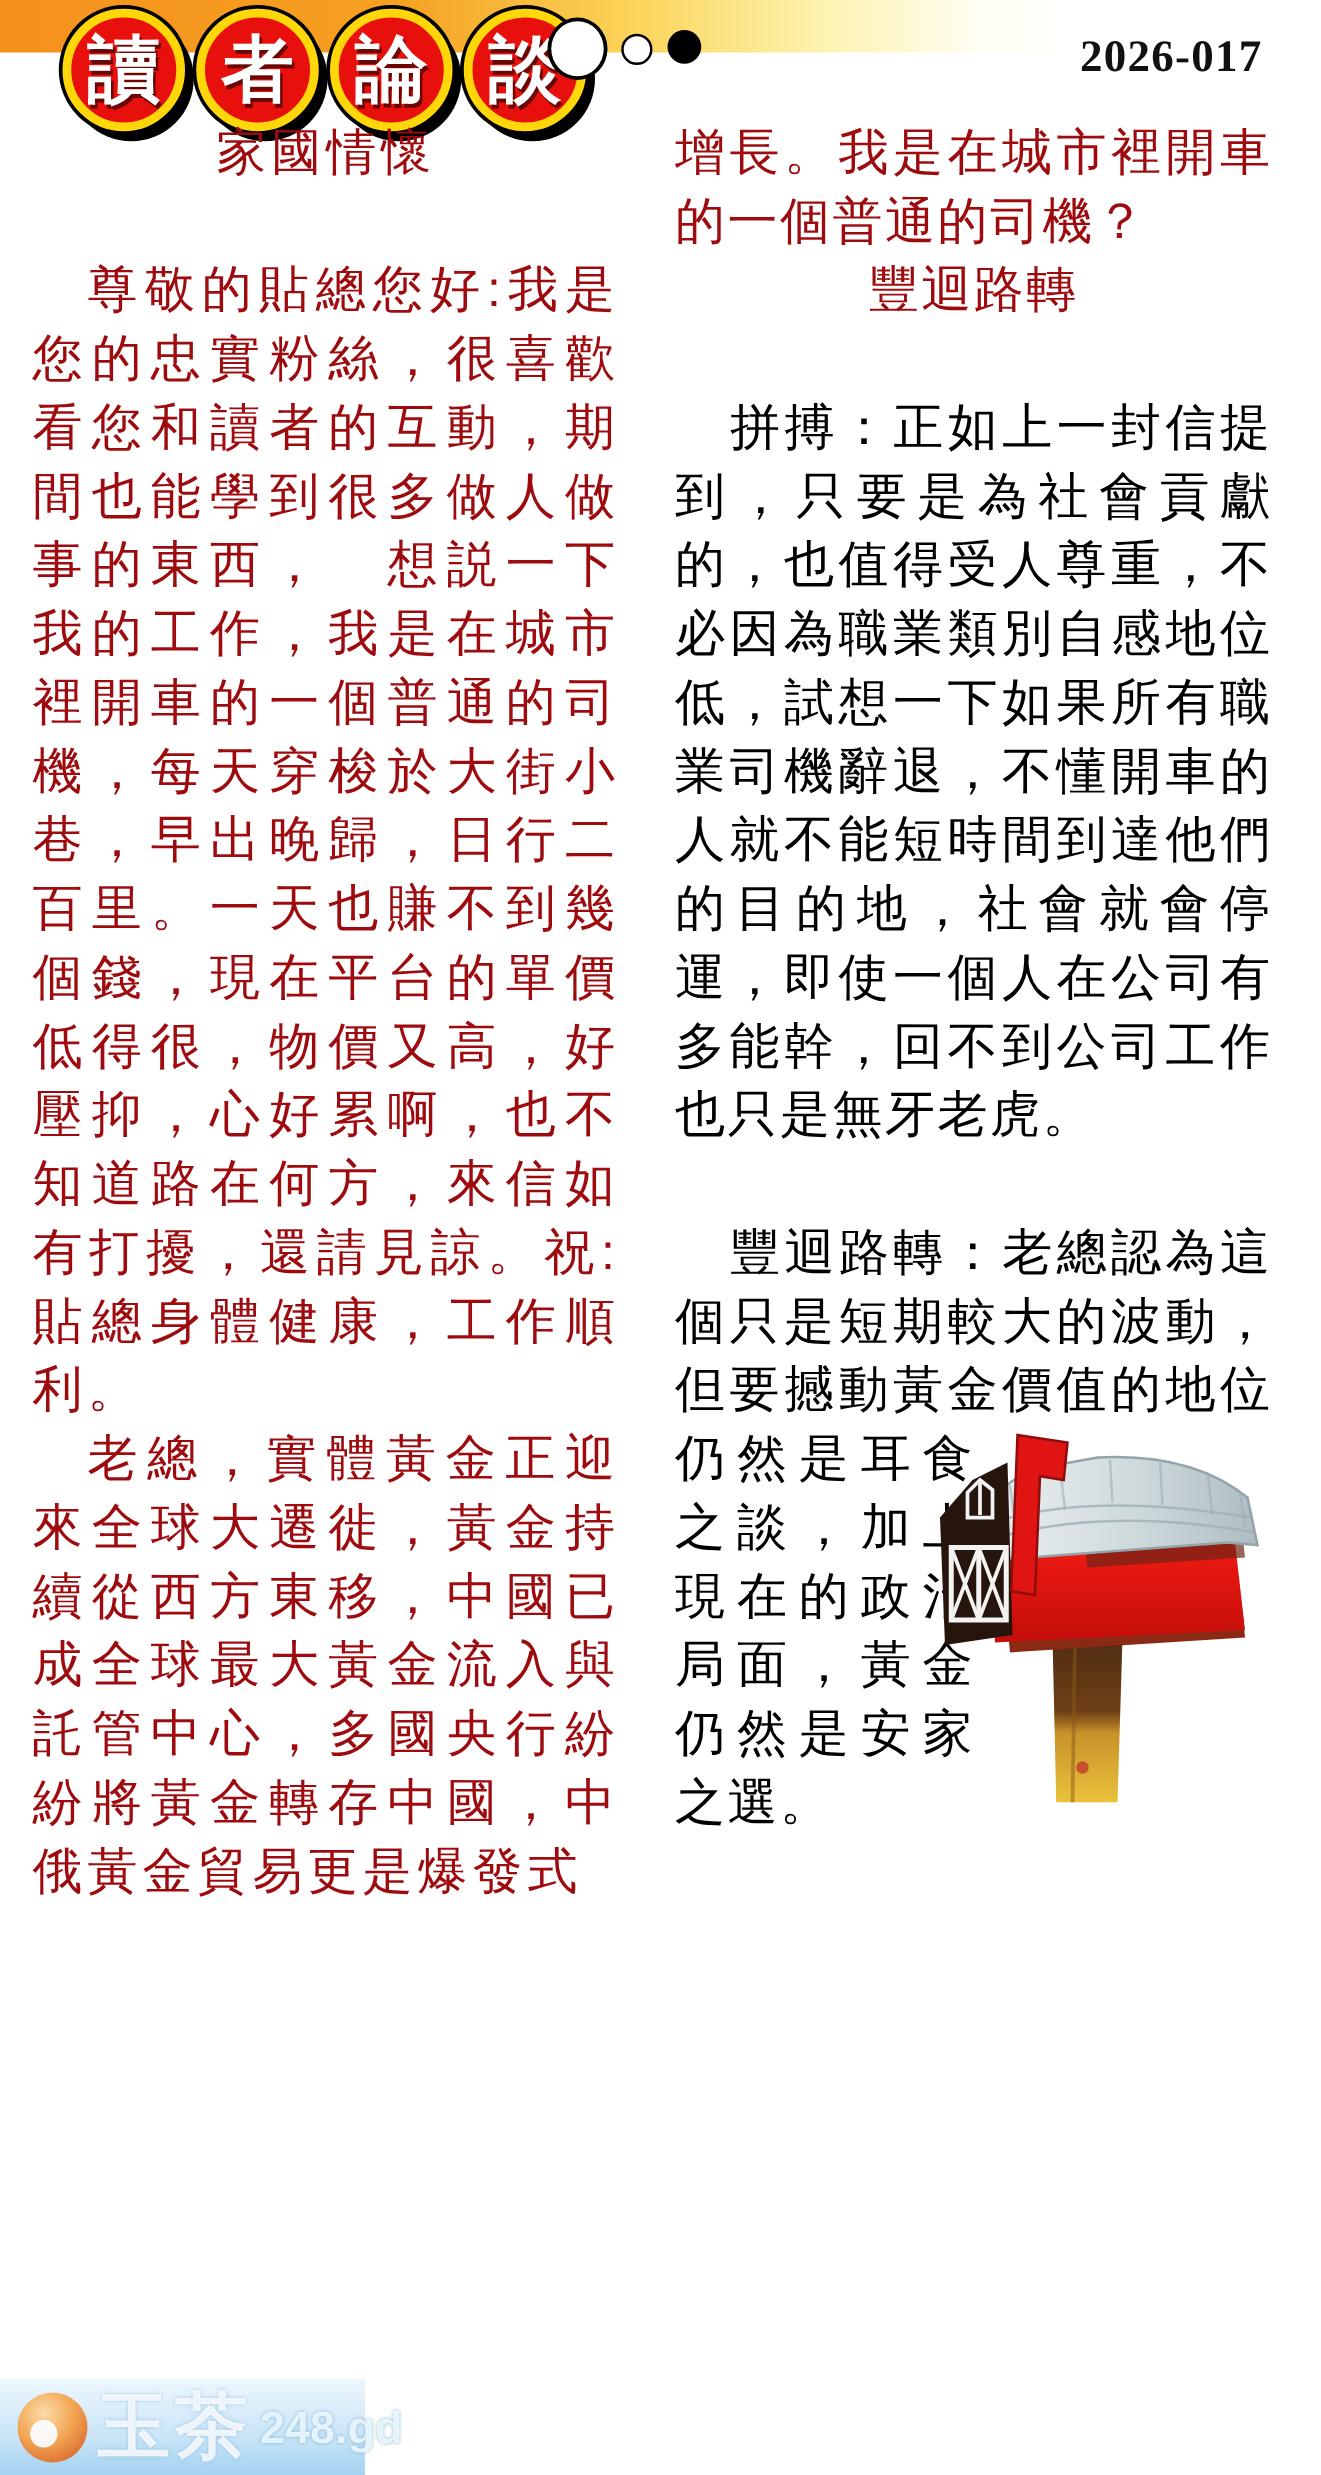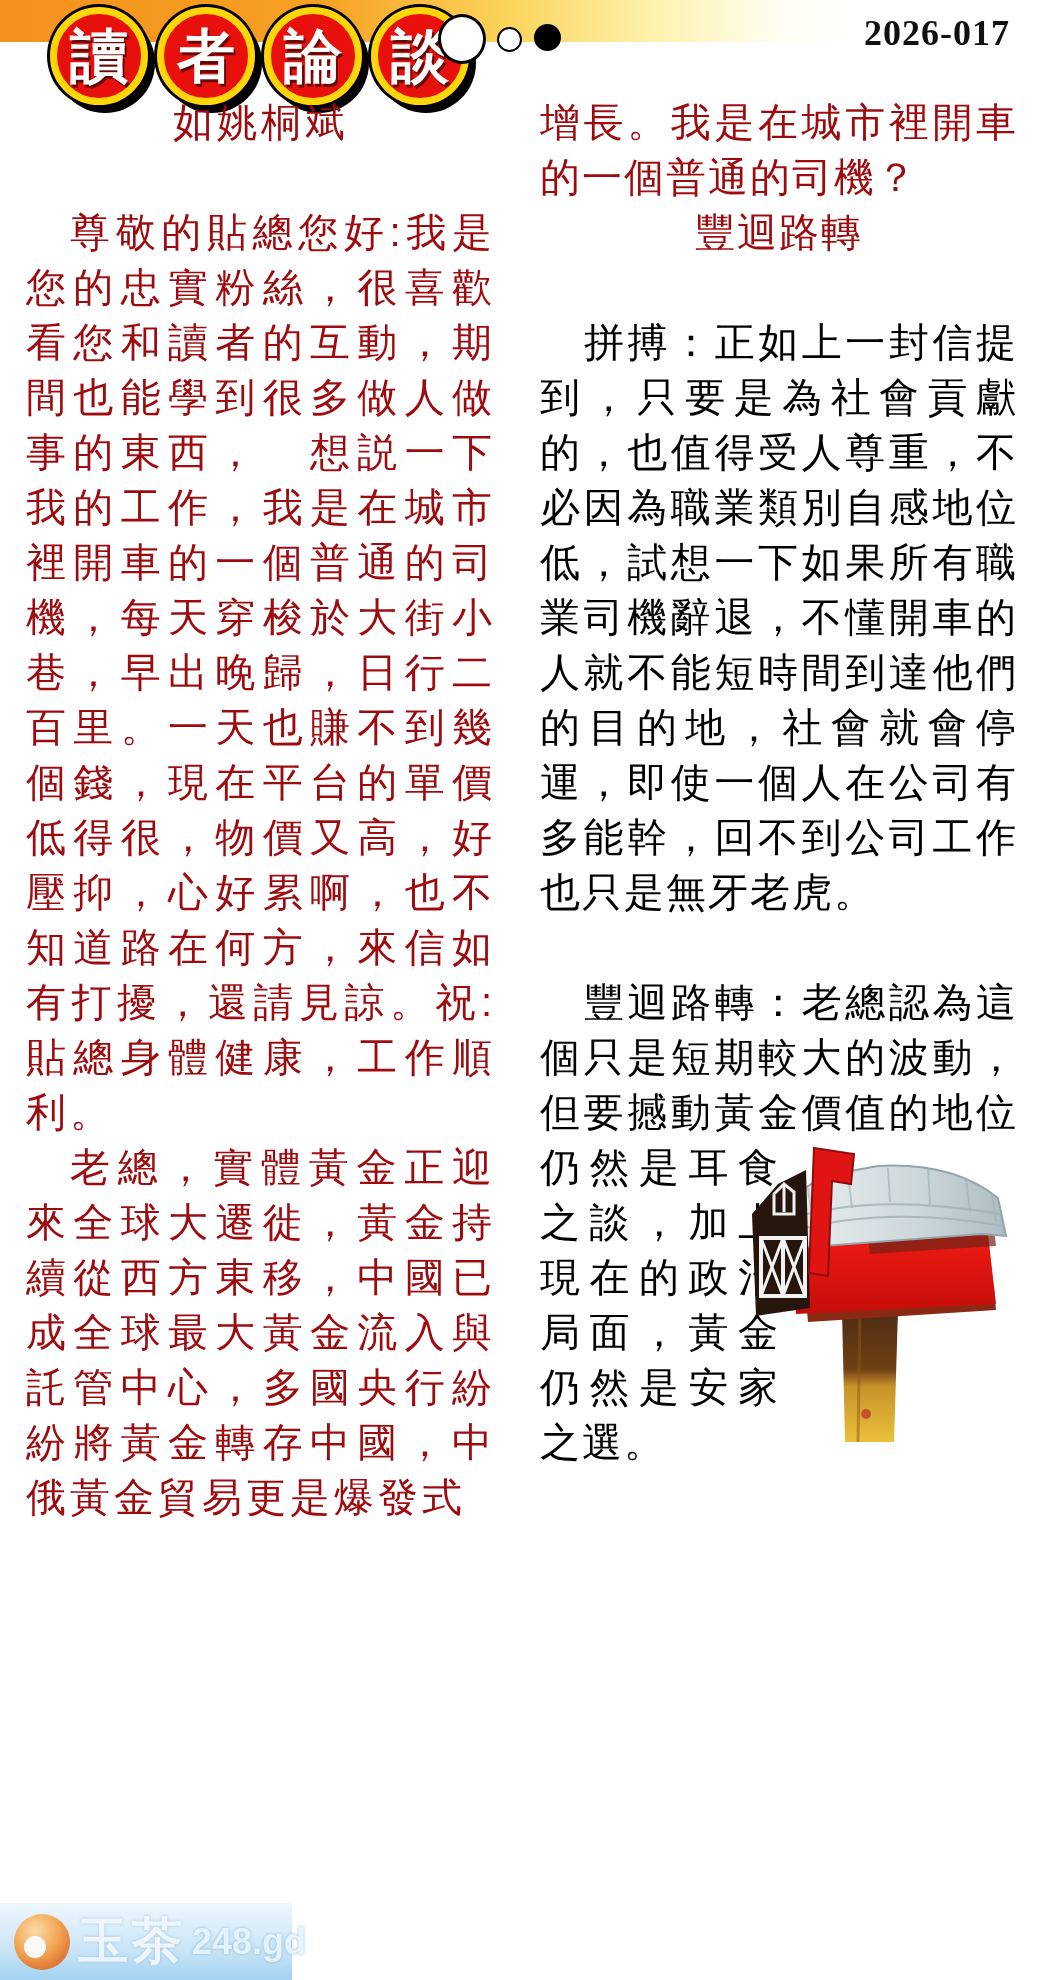--- a/index.html
+++ b/index.html
@@ -21,21 +21,21 @@
   }
   .badge span{
     color:#fff;font-size:58px;font-weight:bold;line-height:1;
     text-shadow:2px 3px 0 rgba(0,0,0,.55);
   }
   .dot{position:absolute;border-radius:50%;background:#fff;border:3px solid #000;}
   .dot-large{left:438px;top:14px;width:42px;height:44px;}
   .dot-small{left:497px;top:27px;width:21px;height:21px;border-width:2px;}
   .dot-filled{left:534px;top:24px;width:27px;height:27px;background:#000;border:none;}
   .issue{
-    position:absolute;top:12px;right:47px;
+    position:absolute;top:24px;right:47px;
     font-family:"Liberation Serif","DejaVu Serif",serif;
     font-size:36px;font-weight:bold;color:#111;letter-spacing:1px;
   }
   
   .col{
     position:absolute;top:95px;
     font-size:40px;line-height:55px;font-weight:500;
     text-align:justify;text-justify:inter-ideograph;
   }
   .col p{margin:0;}
@@ -61,21 +61,21 @@
   .wm-logo{
     width:56px;height:56px;border-radius:50%;margin-left:14px;flex:0 0 auto;
     background:radial-gradient(circle at 38% 30%,#ffd9a0 0%,#f6a042 45%,#e2641f 80%,#d4531a 100%);
     position:relative;opacity:.9;
   }
   .wm-logo::after{
     content:"";position:absolute;left:10px;top:22px;width:22px;height:22px;
     border-radius:50%;background:rgba(255,255,255,.95);
   }
   .wm-cn{
-    margin-left:8px;font-size:50px;font-weight:bold;
+    margin-left:8px;font-size:58px;font-weight:bold;
     color:rgba(255,255,255,.82);letter-spacing:4px;white-space:nowrap;
     text-shadow:0 0 3px rgba(130,180,215,.7);
   }
   .wm-domain{
     margin-left:6px;font-size:36px;font-weight:bold;
     color:rgba(240,250,255,.88);white-space:nowrap;
     text-shadow:0 0 3px rgba(110,165,205,.8);
   }
 </style>
 </head>
@@ -98,21 +98,21 @@
     </div>
 </div>
 
 <div class="dot dot-large"></div>
 <div class="dot dot-small"></div>
 <div class="dot dot-filled"></div>
 
 <div class="issue">2026-017</div>
 
 <div class="col col-left">
-  <p class="red sig">如姚桐斌</p>
+  <p class="red sig">家國情懷</p>
   <p class="red indent">尊敬的貼總您好:我是您的忠實粉絲，很喜歡看您和讀者的互動，期間也能學到很多做人做事的東西，　想説一下我的工作，我是在城市裡開車的一個普通的司機，每天穿梭於大街小巷，早出晚歸，日行二百里。一天也賺不到幾個錢，現在平台的單價低得很，物價又高，好壓抑，心好累啊，也不知道路在何方，來信如有打擾，還請見諒。祝:貼總身體健康，工作順利。</p>
   <p class="red indent">老總，實體黃金正迎來全球大遷徙，黃金持續從西方東移，中國已成全球最大黃金流入與託管中心，多國央行紛紛將黃金轉存中國，中俄黃金貿易更是爆發式</p>
 </div>
 
 <div class="col col-right">
   <p class="red">增長。我是在城市裡開車的一個普通的司機？</p>
   <p class="red sig">豐迴路轉</p>
   <p class="black indent gap">拼搏：正如上一封信提到，只要是為社會貢獻的，也值得受人尊重，不必因為職業類別自感地位低，試想一下如果所有職業司機辭退，不懂開車的人就不能短時間到達他們的目的地，社會就會停運，即使一個人在公司有多能幹，回不到公司工作也只是無牙老虎。</p>
   <p class="black indent">
     <span>豐迴路轉：老總認為這個只是短期較大的波動，但要撼動黃金價值的地位仍</span><span class="mailbox-float">

